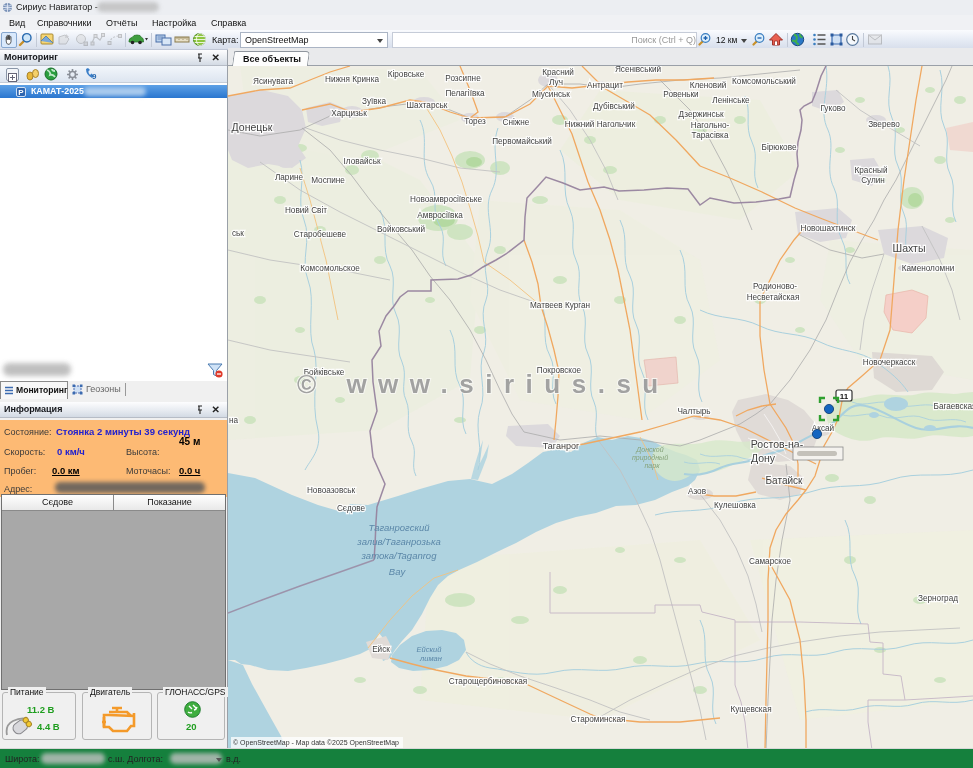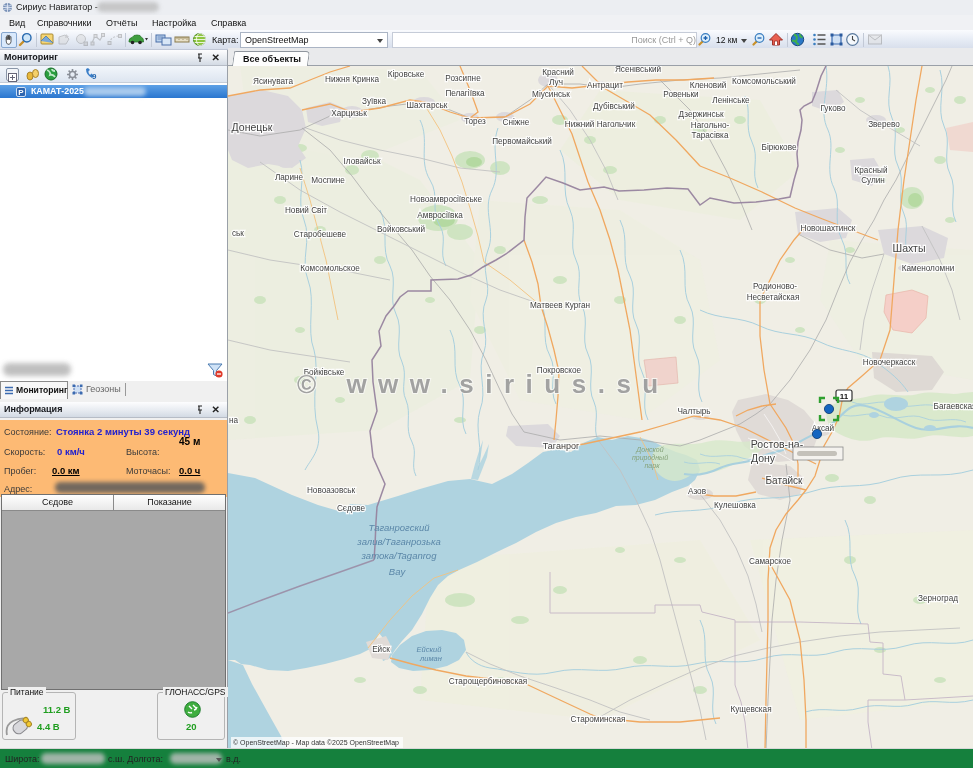--- a/index.html
+++ b/index.html
@@ -325,22 +325,32 @@
     <div class="gbox" style="left:2px;width:74px">
       <span class="gt">Питание</span>
       <svg class="abs" style="left:2px;top:14px" width="30" height="30" viewBox="0 0 30 30">
           <path d="M2 28 Q0 18 8 14 Q16 10 22 12" stroke="#9a9a9a" stroke-width="1.8" fill="none"></path>
           <g transform="rotate(-38 16 20)">
             <rect x="8" y="14" width="15" height="11" rx="5" fill="#d8d8dc" stroke="#88888c"></rect>
             <circle cx="24" cy="17.5" r="2.6" fill="#f2c832" stroke="#a8882a"></circle>
             <circle cx="24" cy="22.5" r="2.6" fill="#f2c832" stroke="#a8882a"></circle>
           </g>
         </svg>
-      <span class="gval" style="left:40px;top:11px">11.2 В</span>
+      <span class="gval" style="left:24px;top:11px">11.2 В</span>
       <span class="gval" style="left:34px;top:28px">4.4 В</span>
+    </div>
+    <div class="gbox" style="left:82px;width:70px">
+      <span class="gt">Двигатель</span>
+      <svg class="abs" style="left:17px;top:11px" width="38" height="34" viewBox="0 0 38 34">
+          <g fill="none" stroke="#f49a2a" stroke-width="2.6">
+            <path d="M12 4 h10 M17 4 v4"></path>
+            <path d="M9 8 h18 l4 4 h3 v-3 M34 12 v10 h-3 l-4 5 h-14 l-4-4 h-5 v-12 h5 z"></path>
+            <path d="M4 13 v10 M2 18 h4"></path>
+          </g>
+        </svg>
     </div>
     <div class="gbox" style="left:157px;width:68px">
       <span class="gt">ГЛОНАСС/GPS</span>
       <svg class="abs" style="left:26px;top:8px" width="17" height="17" viewBox="0 0 17 17">
           <circle cx="8.5" cy="8.5" r="7.8" fill="#3fae3f" stroke="#1f7e2f"></circle>
           <path d="M4 11 Q6 12.5 8 11.5 M5 5 l3 3 M9 4 l3.5 3.5 M10 9 a4 4 0 0 0 3-3" stroke="#fff" stroke-width="1.4" fill="none"></path>
         </svg>
       <span class="gval" style="left:28px;top:28px">20</span>
     </div>
   </div>

